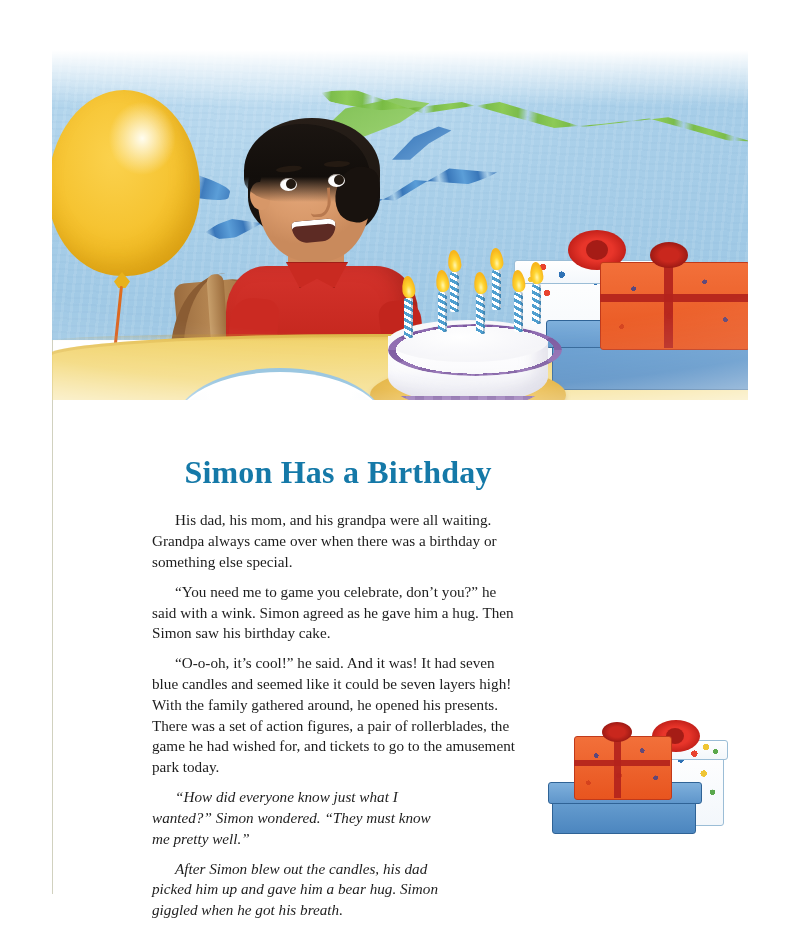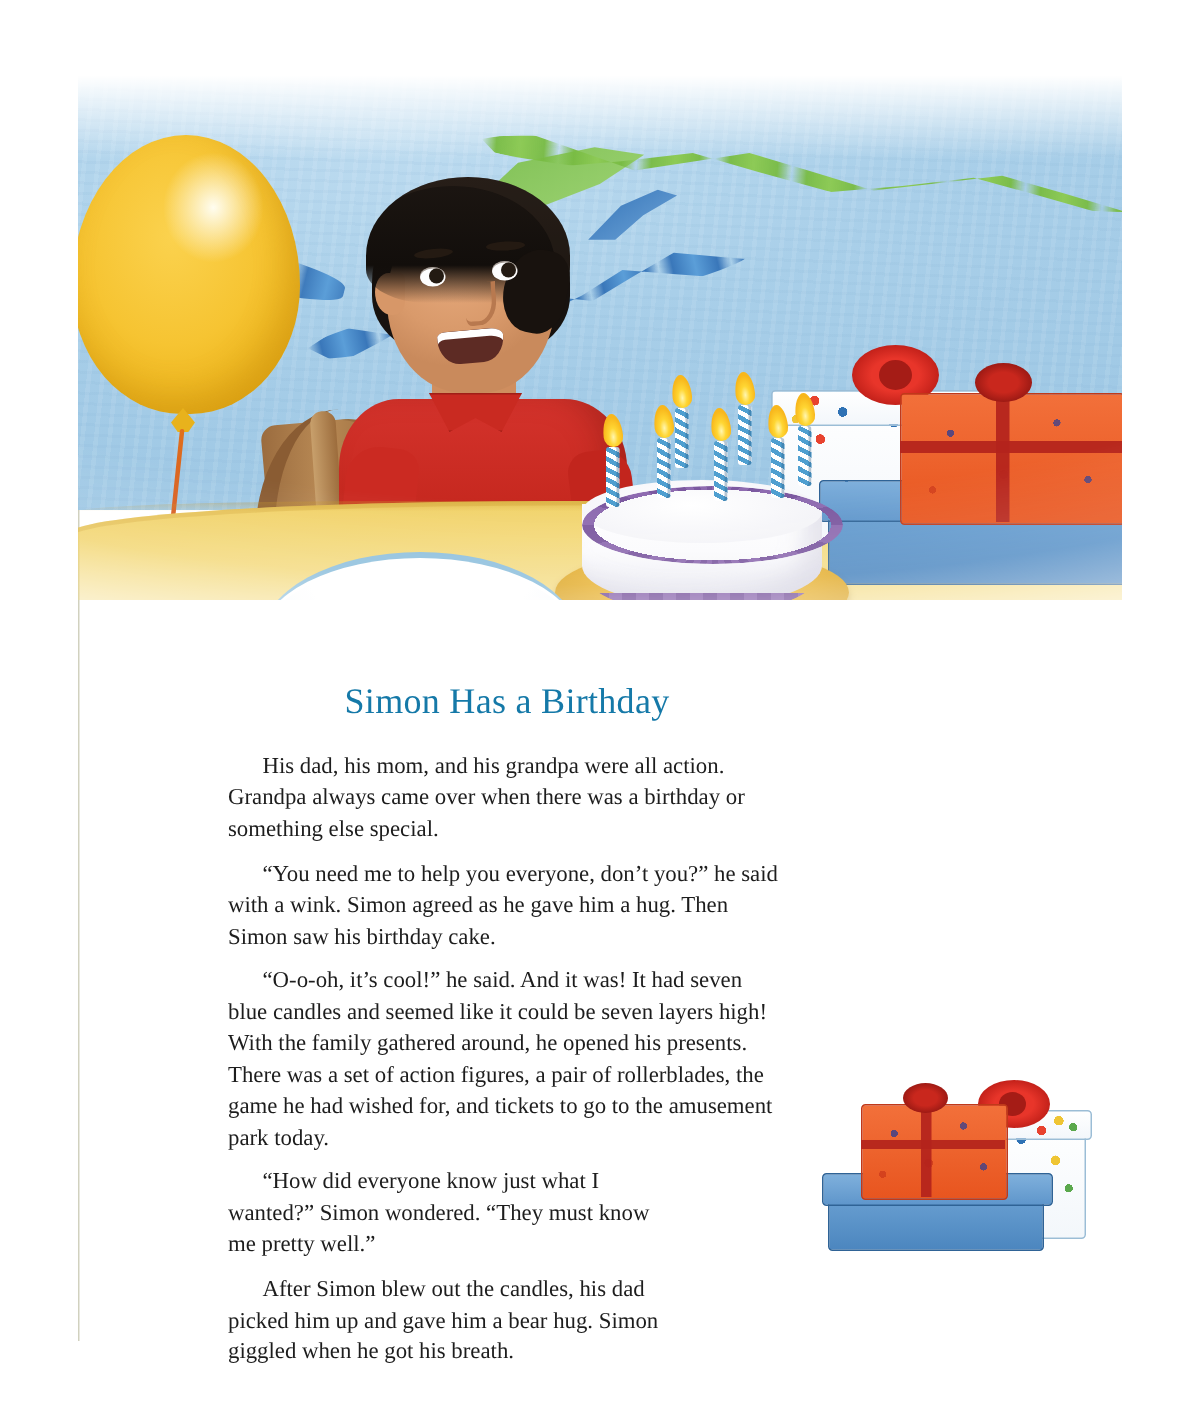--- a/index.html
+++ b/index.html
@@ -379,36 +379,36 @@
   .article{
     position:absolute;
     left:152px;
     top:455px;
     width:372px;
   }
   .story-title{
     margin:0 0 20px 0;
     text-align:center;
     color:#1579a8;
-    font-size:24px;
-    font-weight:400;
+    font-size:32px;
+    font-weight:700;
     letter-spacing:.2px;
     line-height:1.1;
     width:372px;
   }
   .para{
     margin:0 0 9px 0;
     font-size:15.2px;
     line-height:1.37;
     color:#1d1d1d;
     text-indent:23px;
     width:372px;
   }
   .para.wide{ width:372px; }
-  .para.narrow{ width:300px; }
+  .para.narrow{ width:300px;font-style:italic; }
 
   .inset-gifts{
     position:absolute;
     left:548px;
     top:718px;
     width:178px;
     height:128px;
   }
 </style>
 </head>
@@ -505,22 +505,22 @@
         <div class="flame" style="left:478px; top:214px;"></div>
       </div>
 
       <div class="fg-plate"></div>
 
     </div>
   </div>
 
   <div class="article">
     <h1 class="story-title">Simon Has a Birthday</h1>
-    <p class="para wide">His dad, his mom, and his grandpa were all action. Grandpa always came over when there was a birthday or something else special.</p>
-    <p class="para wide">“You need me to help you everyone, don’t you?” he said with a wink. Simon agreed as he gave him a hug. Then Simon saw his birthday cake.</p>
+    <p class="para wide">His dad, his mom, and his grandpa were all waiting. Grandpa always came over when there was a birthday or something else special.</p>
+    <p class="para wide">“You need me to game you celebrate, don’t you?” he said with a wink. Simon agreed as he gave him a hug. Then Simon saw his birthday cake.</p>
     <p class="para wide">“O-o-oh, it’s cool!” he said. And it was! It had seven blue candles and seemed like it could be seven layers high! With the family gathered around, he opened his presents. There was a set of action figures, a pair of rollerblades, the game he had wished for, and tickets to go to the amusement park today.</p>
     <p class="para narrow">“How did everyone know just what I wanted?” Simon wondered. “They must know me pretty well.”</p>
     <p class="para narrow">After Simon blew out the candles, his dad picked him up and gave him a bear hug. Simon giggled when he got his breath.</p>
 
   </div>
 
   <div class="inset-gifts">
     <div class="gift-white" style="left:86px; top:28px; width:88px; height:78px; border-radius:3px;"></div>
     <div class="gift-white" style="left:82px; top:22px; width:96px; height:18px; border-radius:3px;"></div>
     <div class="bow" style="left:104px; top:2px; width:48px; height:32px;"></div>

